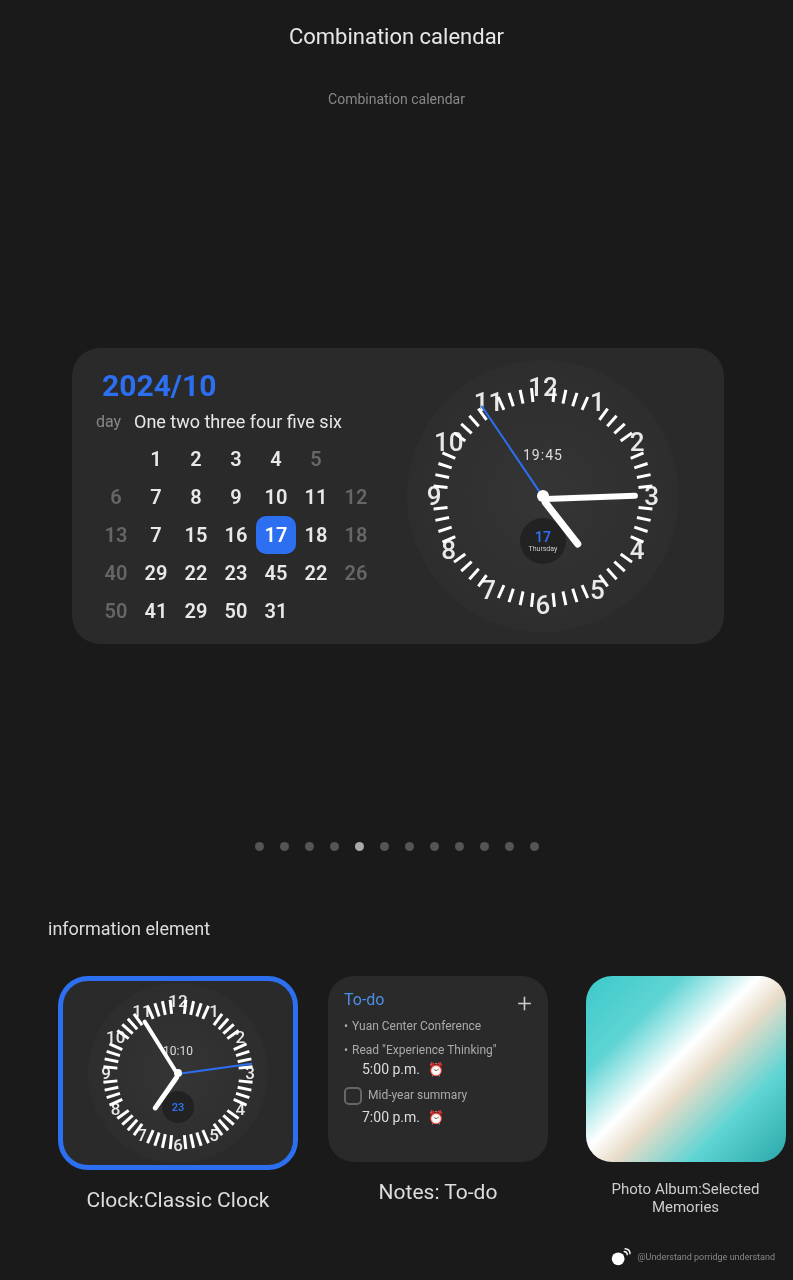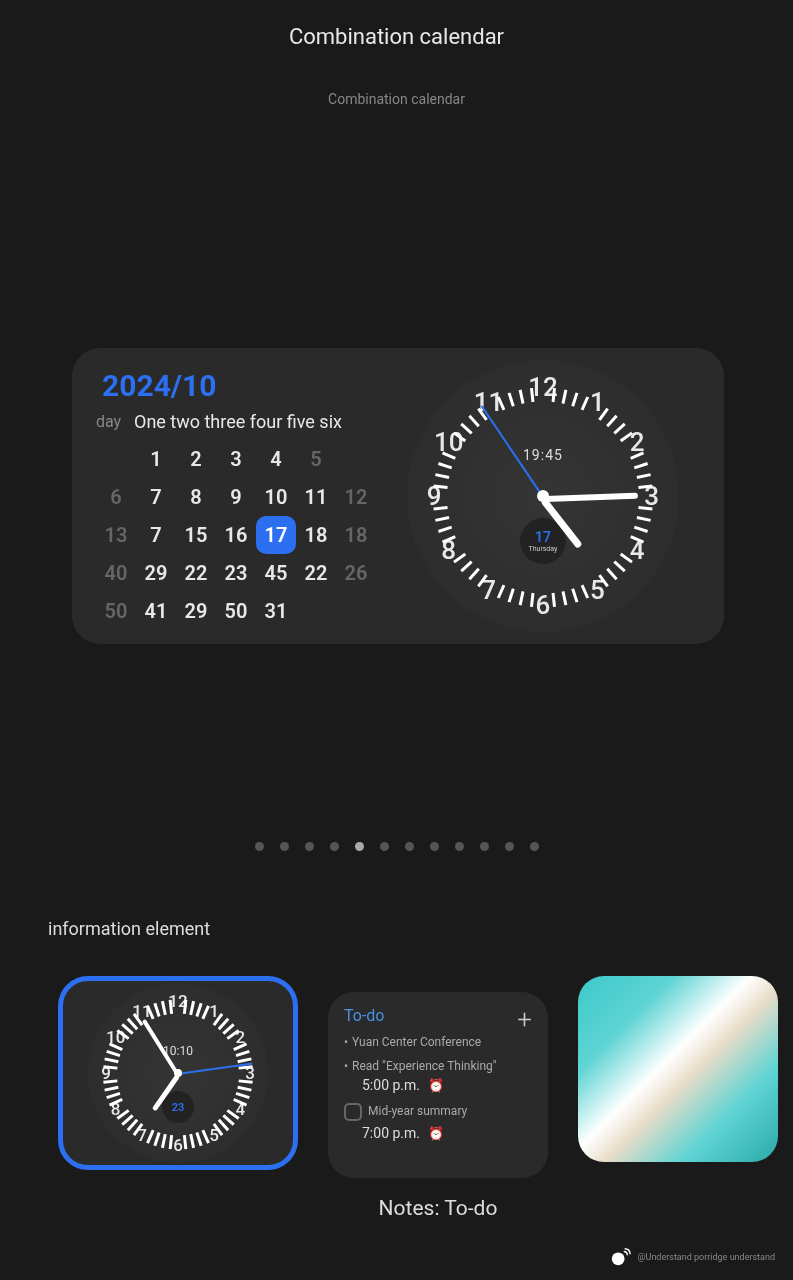--- a/index.html
+++ b/index.html
@@ -264,21 +264,20 @@
       font-size: 21px;
       color: #ddd;
     }
     .todo-card {
       width: 220px;
       height: 186px;
       border-radius: 26px;
       background: #2a2a2a;
       padding: 14px 16px;
       position: relative;
-      margin-top: 16px;
     }
     .todo-header { color: #4a90e2; font-size: 16px; }
     .plus-icon {
       position: absolute;
       right: 16px;
       top: 12px;
       color: #ccc;
       font-size: 26px;
       font-weight: 300;
     }
@@ -550,20 +549,21 @@
           <div class="hand-tick" style="transform: rotate(336deg); width: 75px;"></div>
           <div class="hand-tick" style="transform: rotate(342deg); width: 75px;"></div>
           <div class="hand-tick" style="transform: rotate(348deg); width: 75px;"></div>
           <div class="hand-tick" style="transform: rotate(354deg); width: 75px;"></div>
           <div class="mini-hand mini-hour" style="transform: rotate(125deg);"></div>
           <div class="mini-hand mini-min" style="transform: rotate(238deg);"></div>
           <div class="mini-hand mini-sec" style="transform: rotate(-8deg);"></div>
           <div class="mini-pin"></div>
         </div>
     </div>
+    <div class="thumb-label">Clock:Classic Clock</div>
   </div>
 
   <div class="widget-thumb">
     <div class="todo-card">
       <div class="todo-header">To-do</div>
       <div class="plus-icon">+</div>
       <div id="todo-list">
           <div class="todo-item"><span class="todo-bullet">Yuan Center Conference</span></div>
           <div class="todo-item"><span class="todo-bullet">Read "Experience Thinking"</span></div>
           <div class="todo-time">
@@ -575,20 +575,21 @@
             <span>7:00 p.m.</span>
             <span class="alarm-icon alarm-orange">⏰</span>
           </div>
         </div>
     </div>
     <div class="thumb-label">Notes: To-do</div>
   </div>
 
   <div class="widget-thumb">
     <div class="photo-card"></div>
+    <div class="photo-label">Photo Album:Selected Memories</div>
   </div>
 
 </div>
 
 <div class="watermark">
   <svg class="weibo-icon" viewBox="0 0 24 24" fill="#fff">
     <circle cx="10" cy="14" r="7"></circle>
     <path d="M16 6 Q20 6 20 10" stroke="#fff" stroke-width="1.5" fill="none"></path>
     <path d="M17 3 Q23 3 23 9" stroke="#fff" stroke-width="1.5" fill="none"></path>
   </svg>

